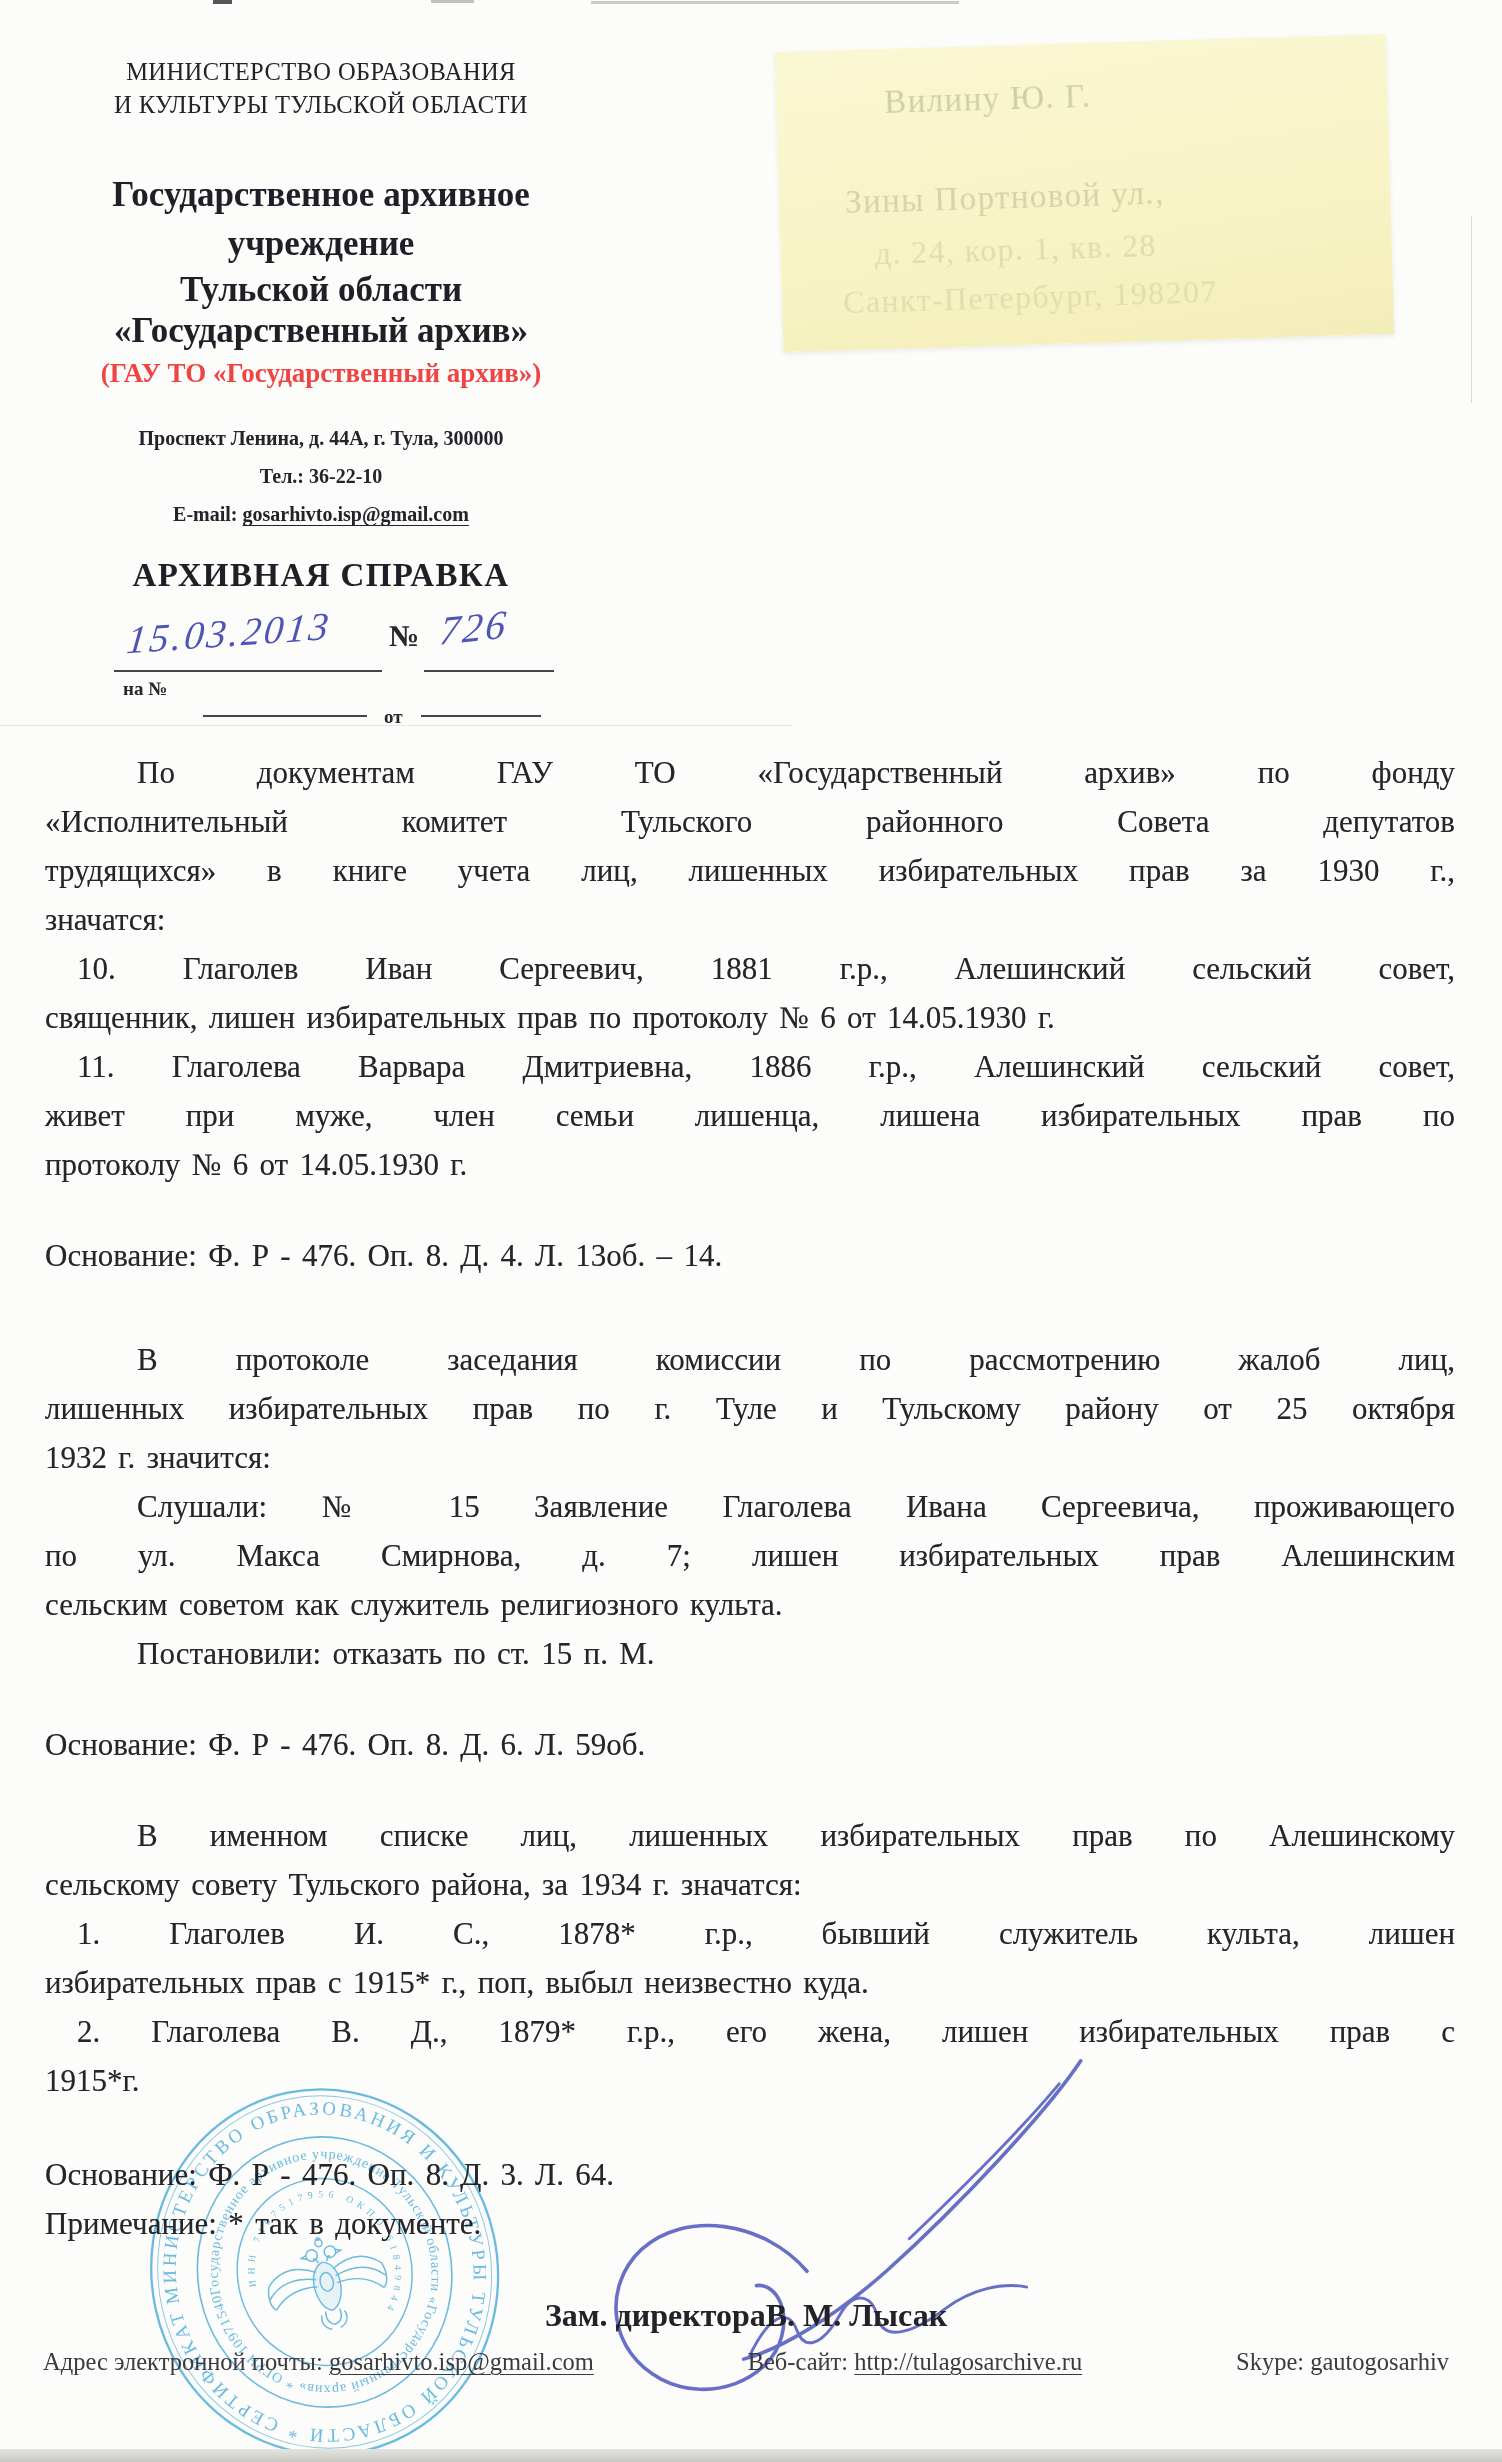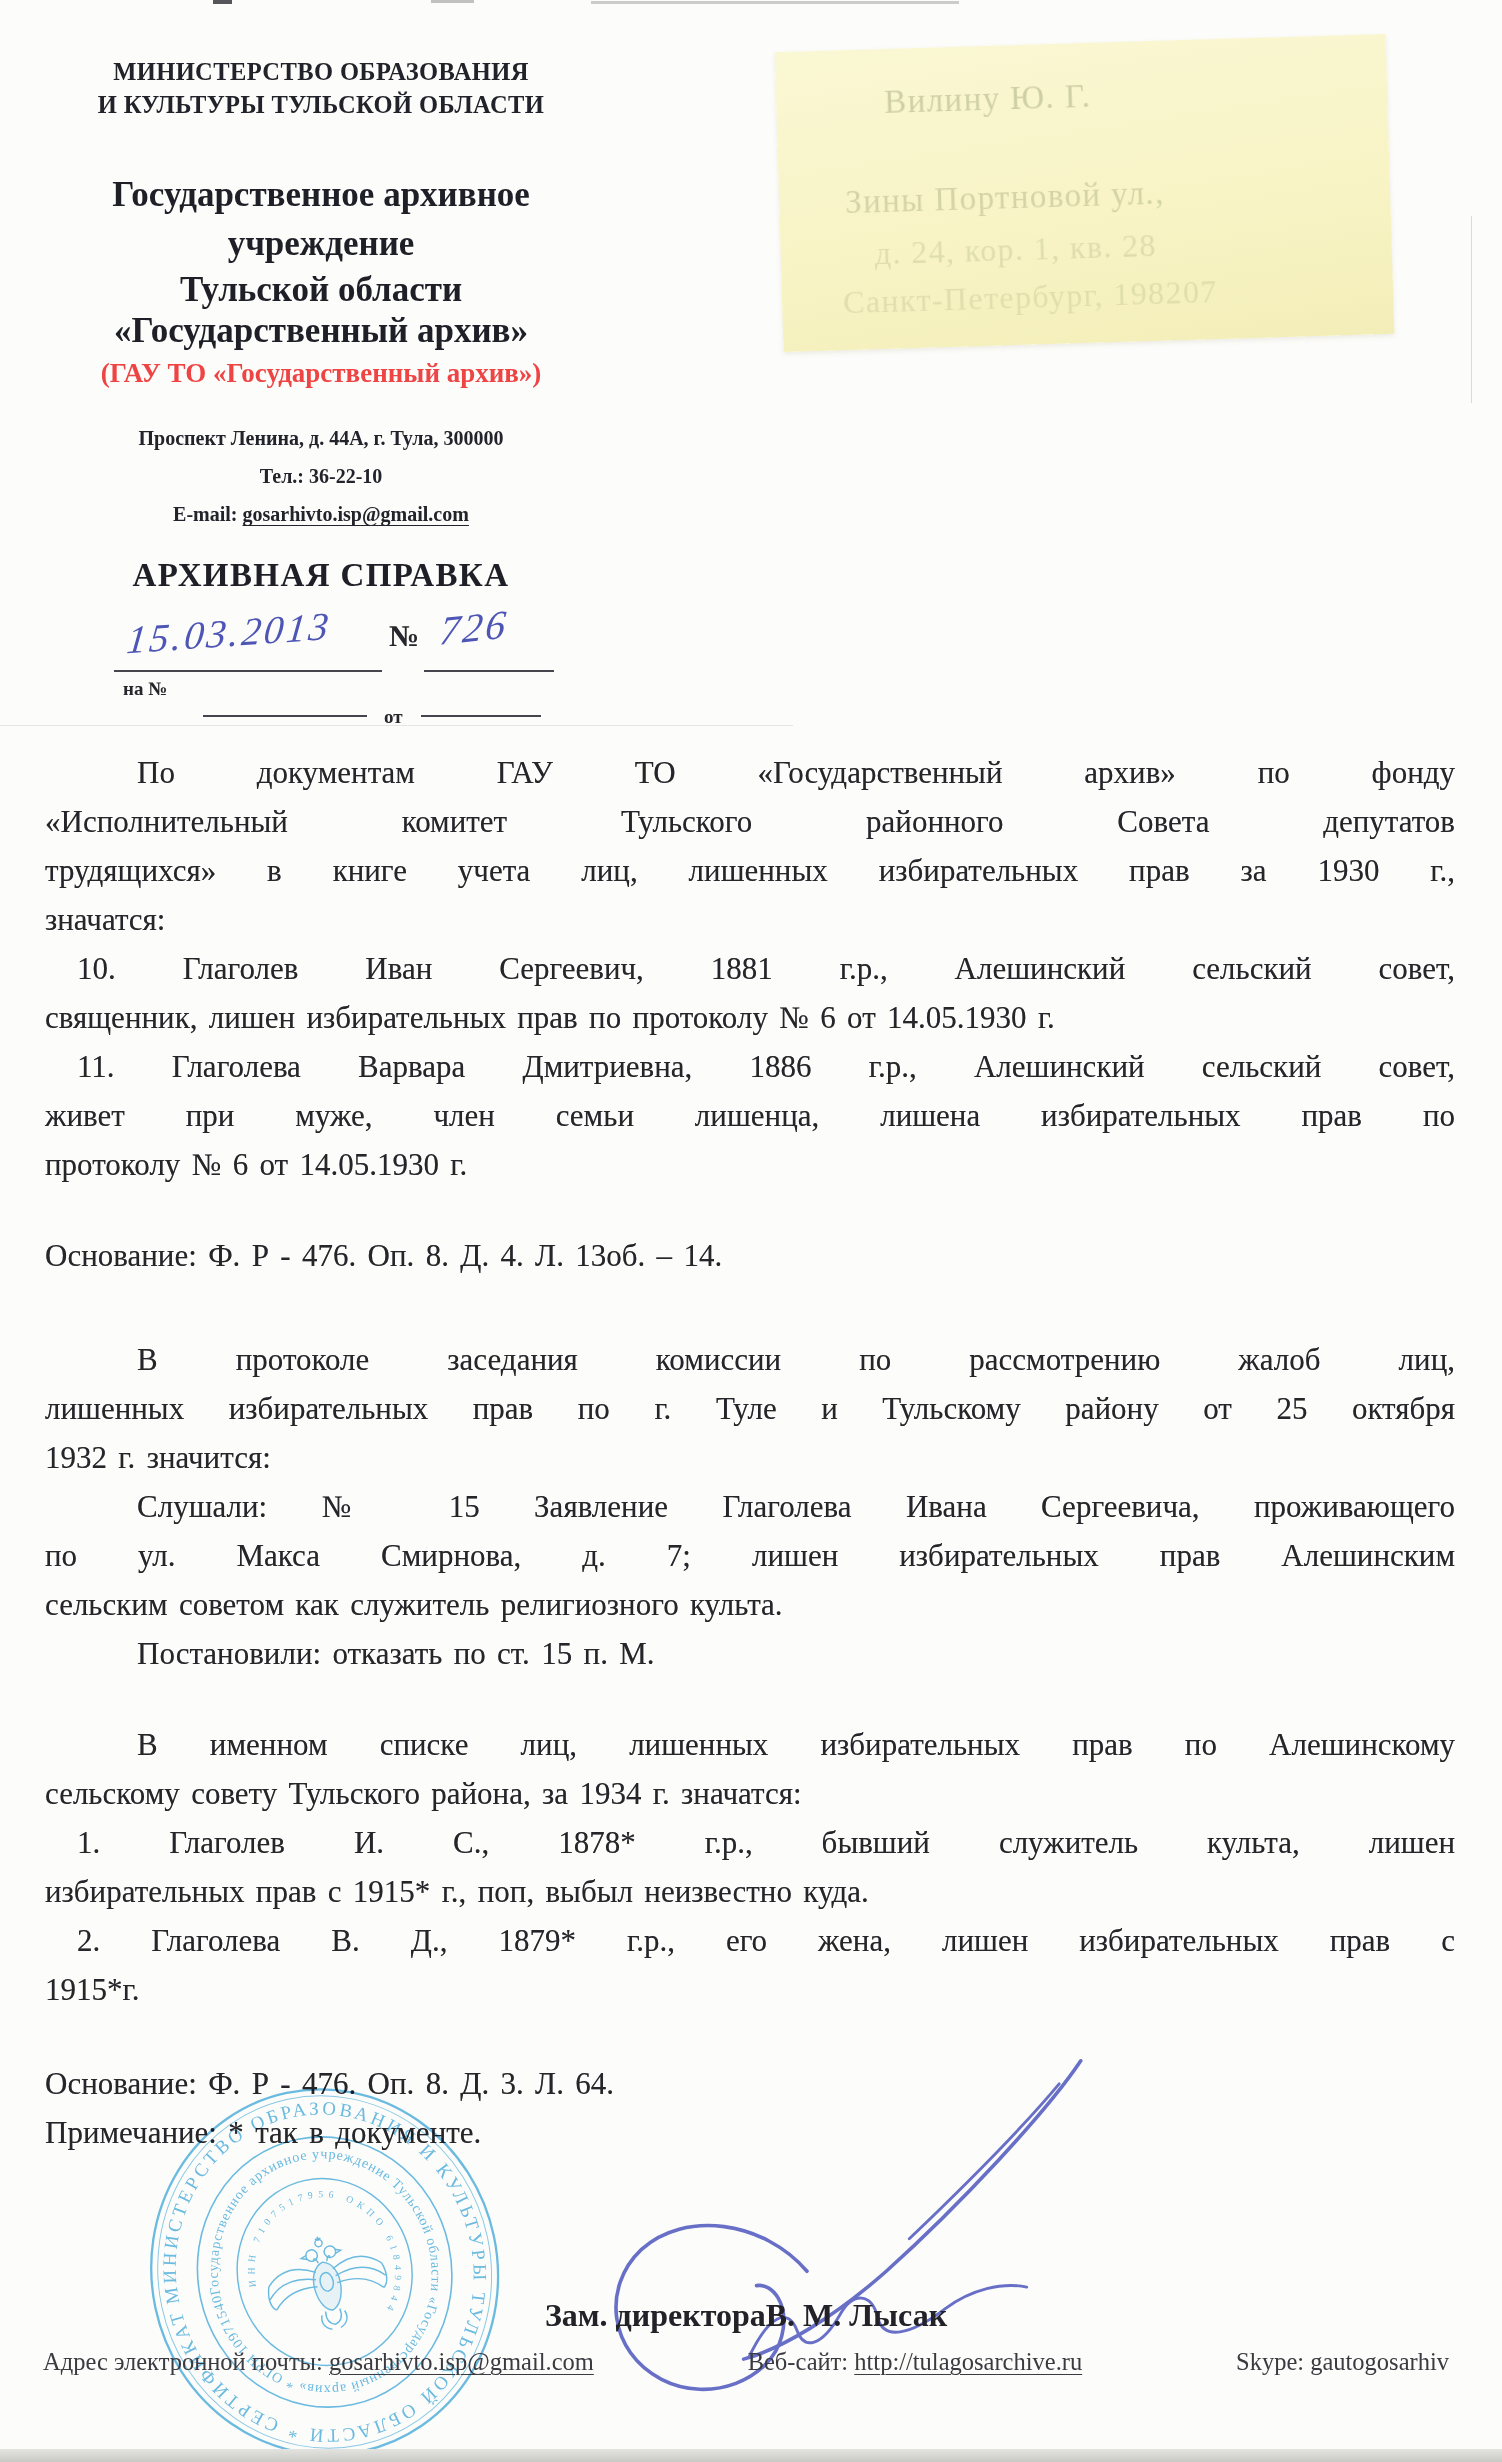--- a/index.html
+++ b/index.html
@@ -1,21 +1,21 @@
 <!DOCTYPE html>
 <html style="font-size:11.5px"><head>
 <meta charset="utf-8">
 <style>
   html,body{margin:0;padding:0;background:#ededea;}
   #page{position:relative;width:1503px;height:2462px;background:#fcfcfa;overflow:hidden;
         font-family:"Liberation Serif","DejaVu Serif",serif;color:#26262a;}
   .abs{position:absolute;}
   
   #hdr{position:absolute;left:40px;top:0;width:562px;text-align:center;}
-  .min{position:absolute;width:100%;font-weight:bold;font-size:24.5px;letter-spacing:0.4px;color:#22222a;}
+  .min{position:absolute;width:100%;font-weight:normal;font-size:24.5px;letter-spacing:0.4px;color:#22222a;}
   .org{position:absolute;width:100%;font-weight:bold;font-size:35px;color:#1f1f28;}
   .orgs{position:absolute;width:100%;font-weight:bold;font-size:27px;color:#ef4444;}
   .addr{position:absolute;width:100%;font-weight:bold;font-size:20px;color:#23232b;}
   .doctitle{position:absolute;width:100%;font-weight:bold;font-size:33px;letter-spacing:1.4px;color:#1f1f28;}
   .u{text-decoration:underline;text-underline-offset:4.3px;text-decoration-thickness:1.4px;}
   
   .hand{font-style:italic;color:#4d55b5;transform:rotate(-4deg) skewX(-10deg);letter-spacing:2.9px;}
   .refline{background:#45454e;height:2.2px;}
   .reflbl{font-weight:bold;font-size:19px;color:#26262c;}
   
@@ -100,20 +100,21 @@
       <div class="bline jl">живет при муже, член семьи лишенца, лишена избирательных прав по</div>
       <div class="bline ll">протоколу № 6 от 14.05.1930 г.</div>
       <div class="bline ll" style="margin-top: 42px;">Основание: Ф. Р - 476. Оп. 8. Д. 4. Л. 13об. – 14.</div>
       <div class="bline jl ind-p" style="margin-top: 55px;">В протоколе заседания комиссии по рассмотрению жалоб лиц,</div>
       <div class="bline jl">лишенных избирательных прав по г. Туле и Тульскому району от 25 октября</div>
       <div class="bline ll">1932 г. значится:</div>
       <div class="bline jl ind-p">Слушали: № 15 Заявление Глаголева Ивана Сергеевича, проживающего</div>
       <div class="bline jl">по ул. Макса Смирнова, д. 7; лишен избирательных прав Алешинским</div>
       <div class="bline ll">сельским советом как служитель религиозного культа.</div>
       <div class="bline ll ind-p">Постановили: отказать по ст. 15 п. М.</div>
+      <div class="bline ll" style="margin-top: 42px;">Основание: Ф. Р - 476. Оп. 8. Д. 6. Л. 59об.</div>
       <div class="bline jl ind-p" style="margin-top: 42px;">В именном списке лиц, лишенных избирательных прав по Алешинскому</div>
       <div class="bline ll">сельскому совету Тульского района, за 1934 г. значатся:</div>
       <div class="bline jl ind-n">1. Глаголев И. С., 1878* г.р., бывший служитель культа, лишен</div>
       <div class="bline ll">избирательных прав с 1915* г., поп, выбыл неизвестно куда.</div>
       <div class="bline jl ind-n">2. Глаголева В. Д., 1879* г.р., его жена, лишен избирательных прав с</div>
       <div class="bline ll">1915*г.</div>
       <div class="bline ll" style="margin-top: 45px;">Основание: Ф. Р - 476. Оп. 8. Д. 3. Л. 64.</div>
       <div class="bline ll">Примечание: * так в документе.</div>
     </div>
 

